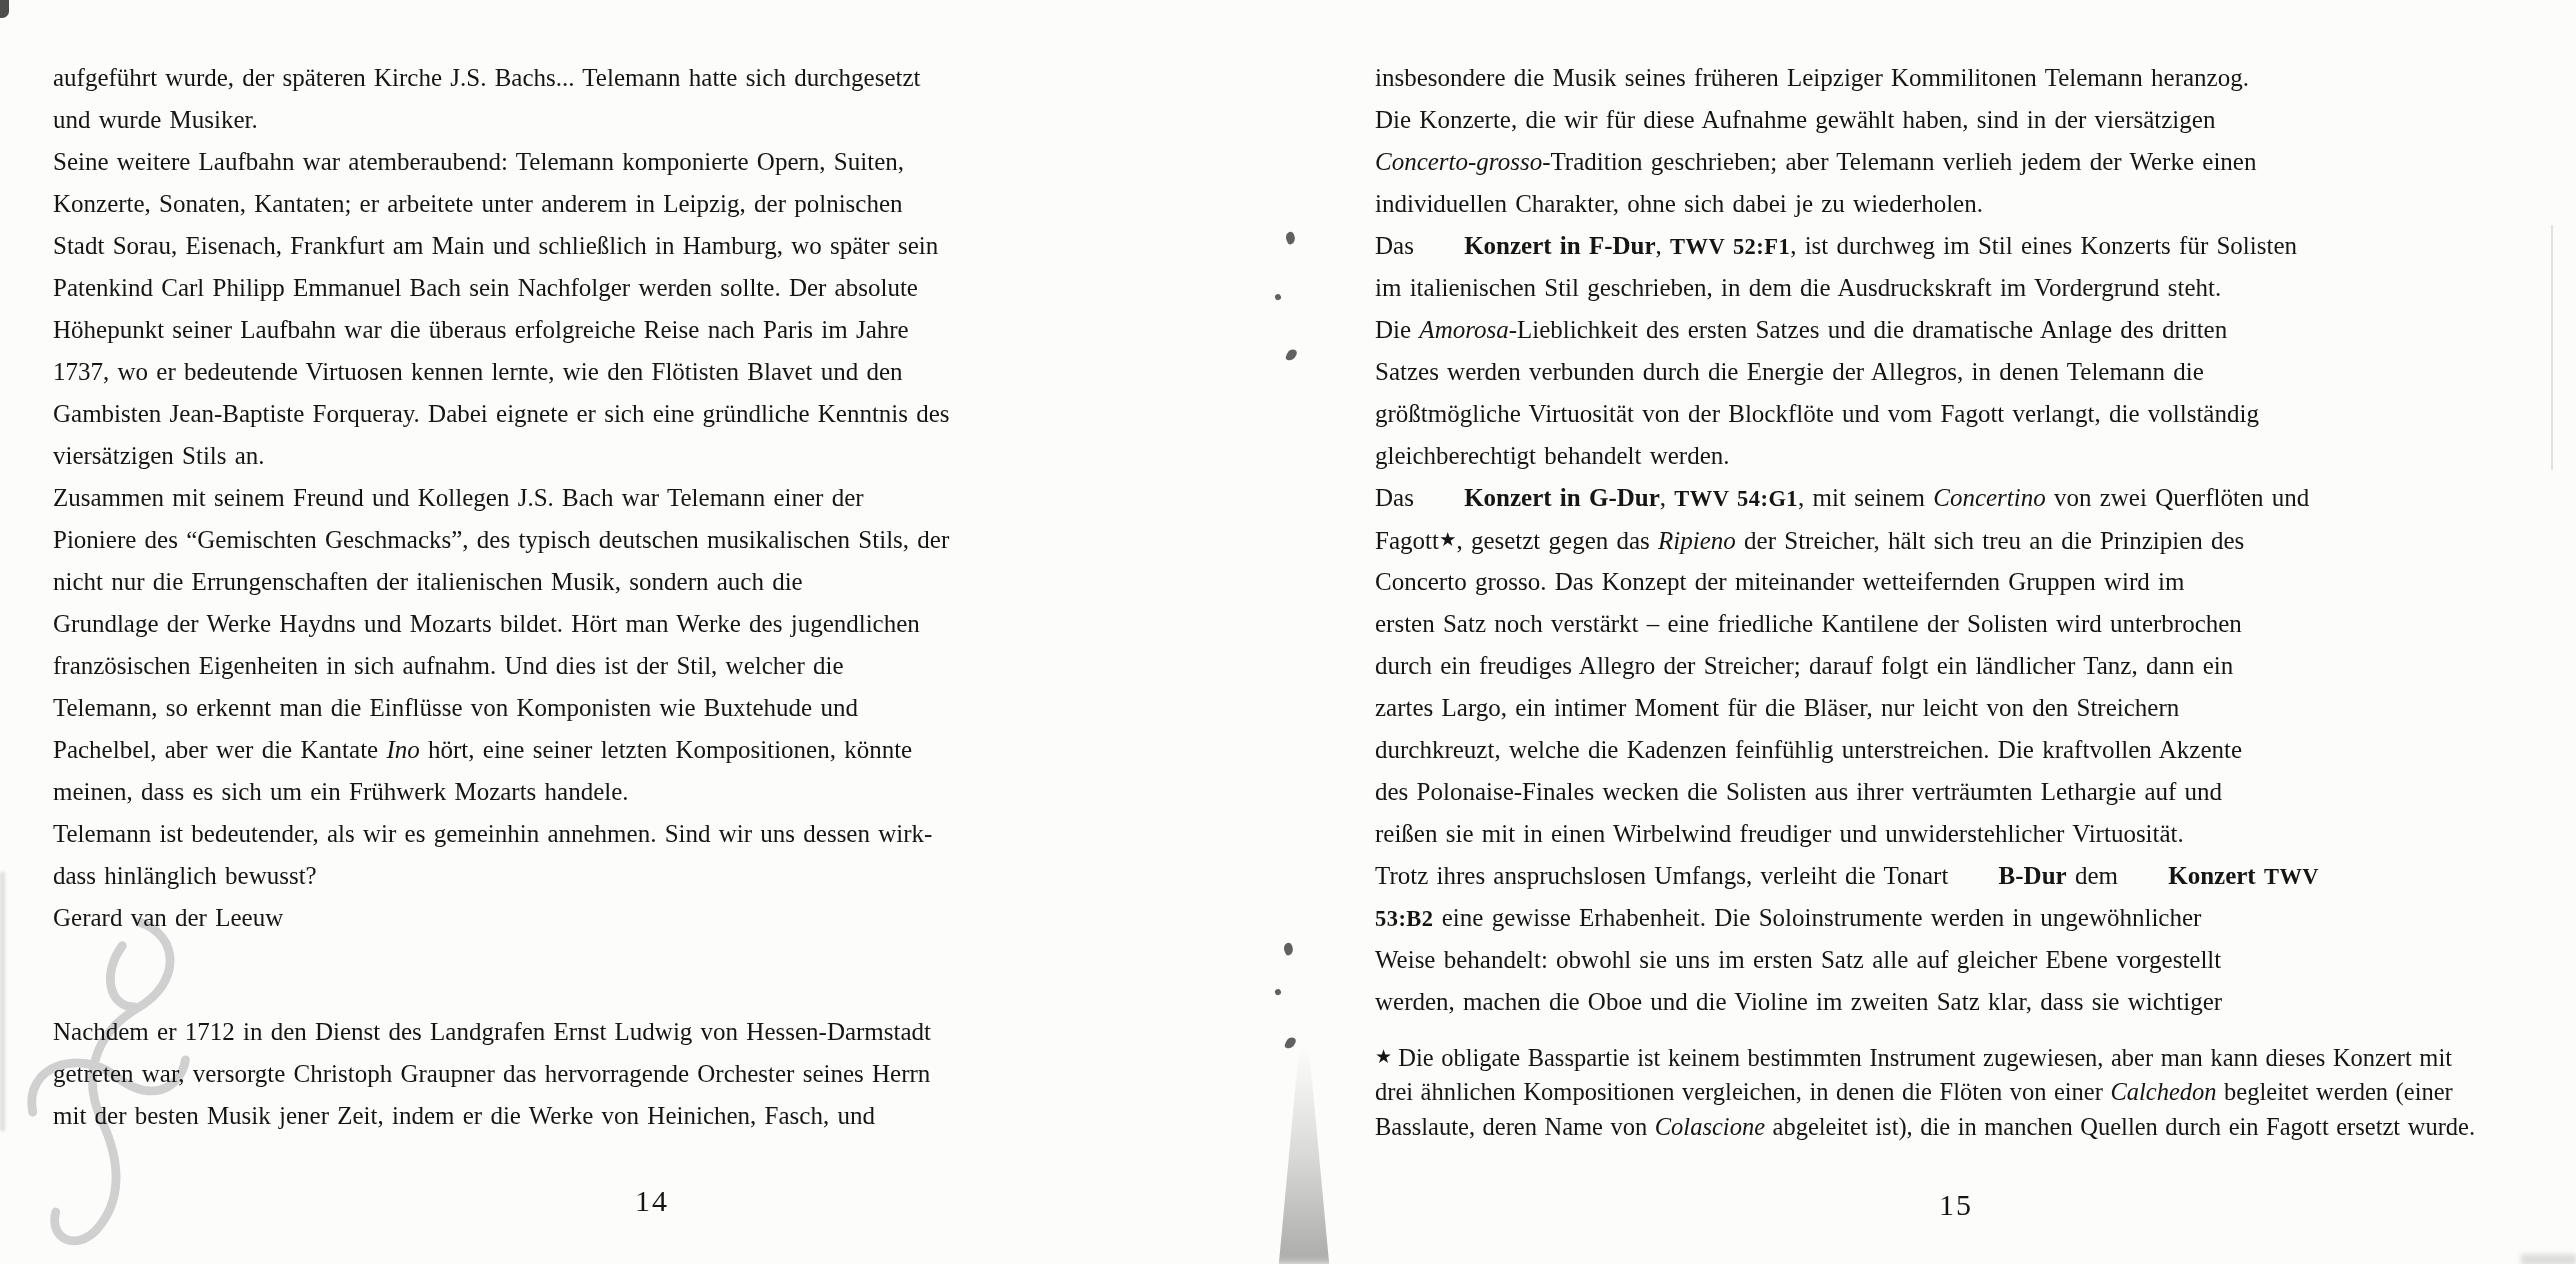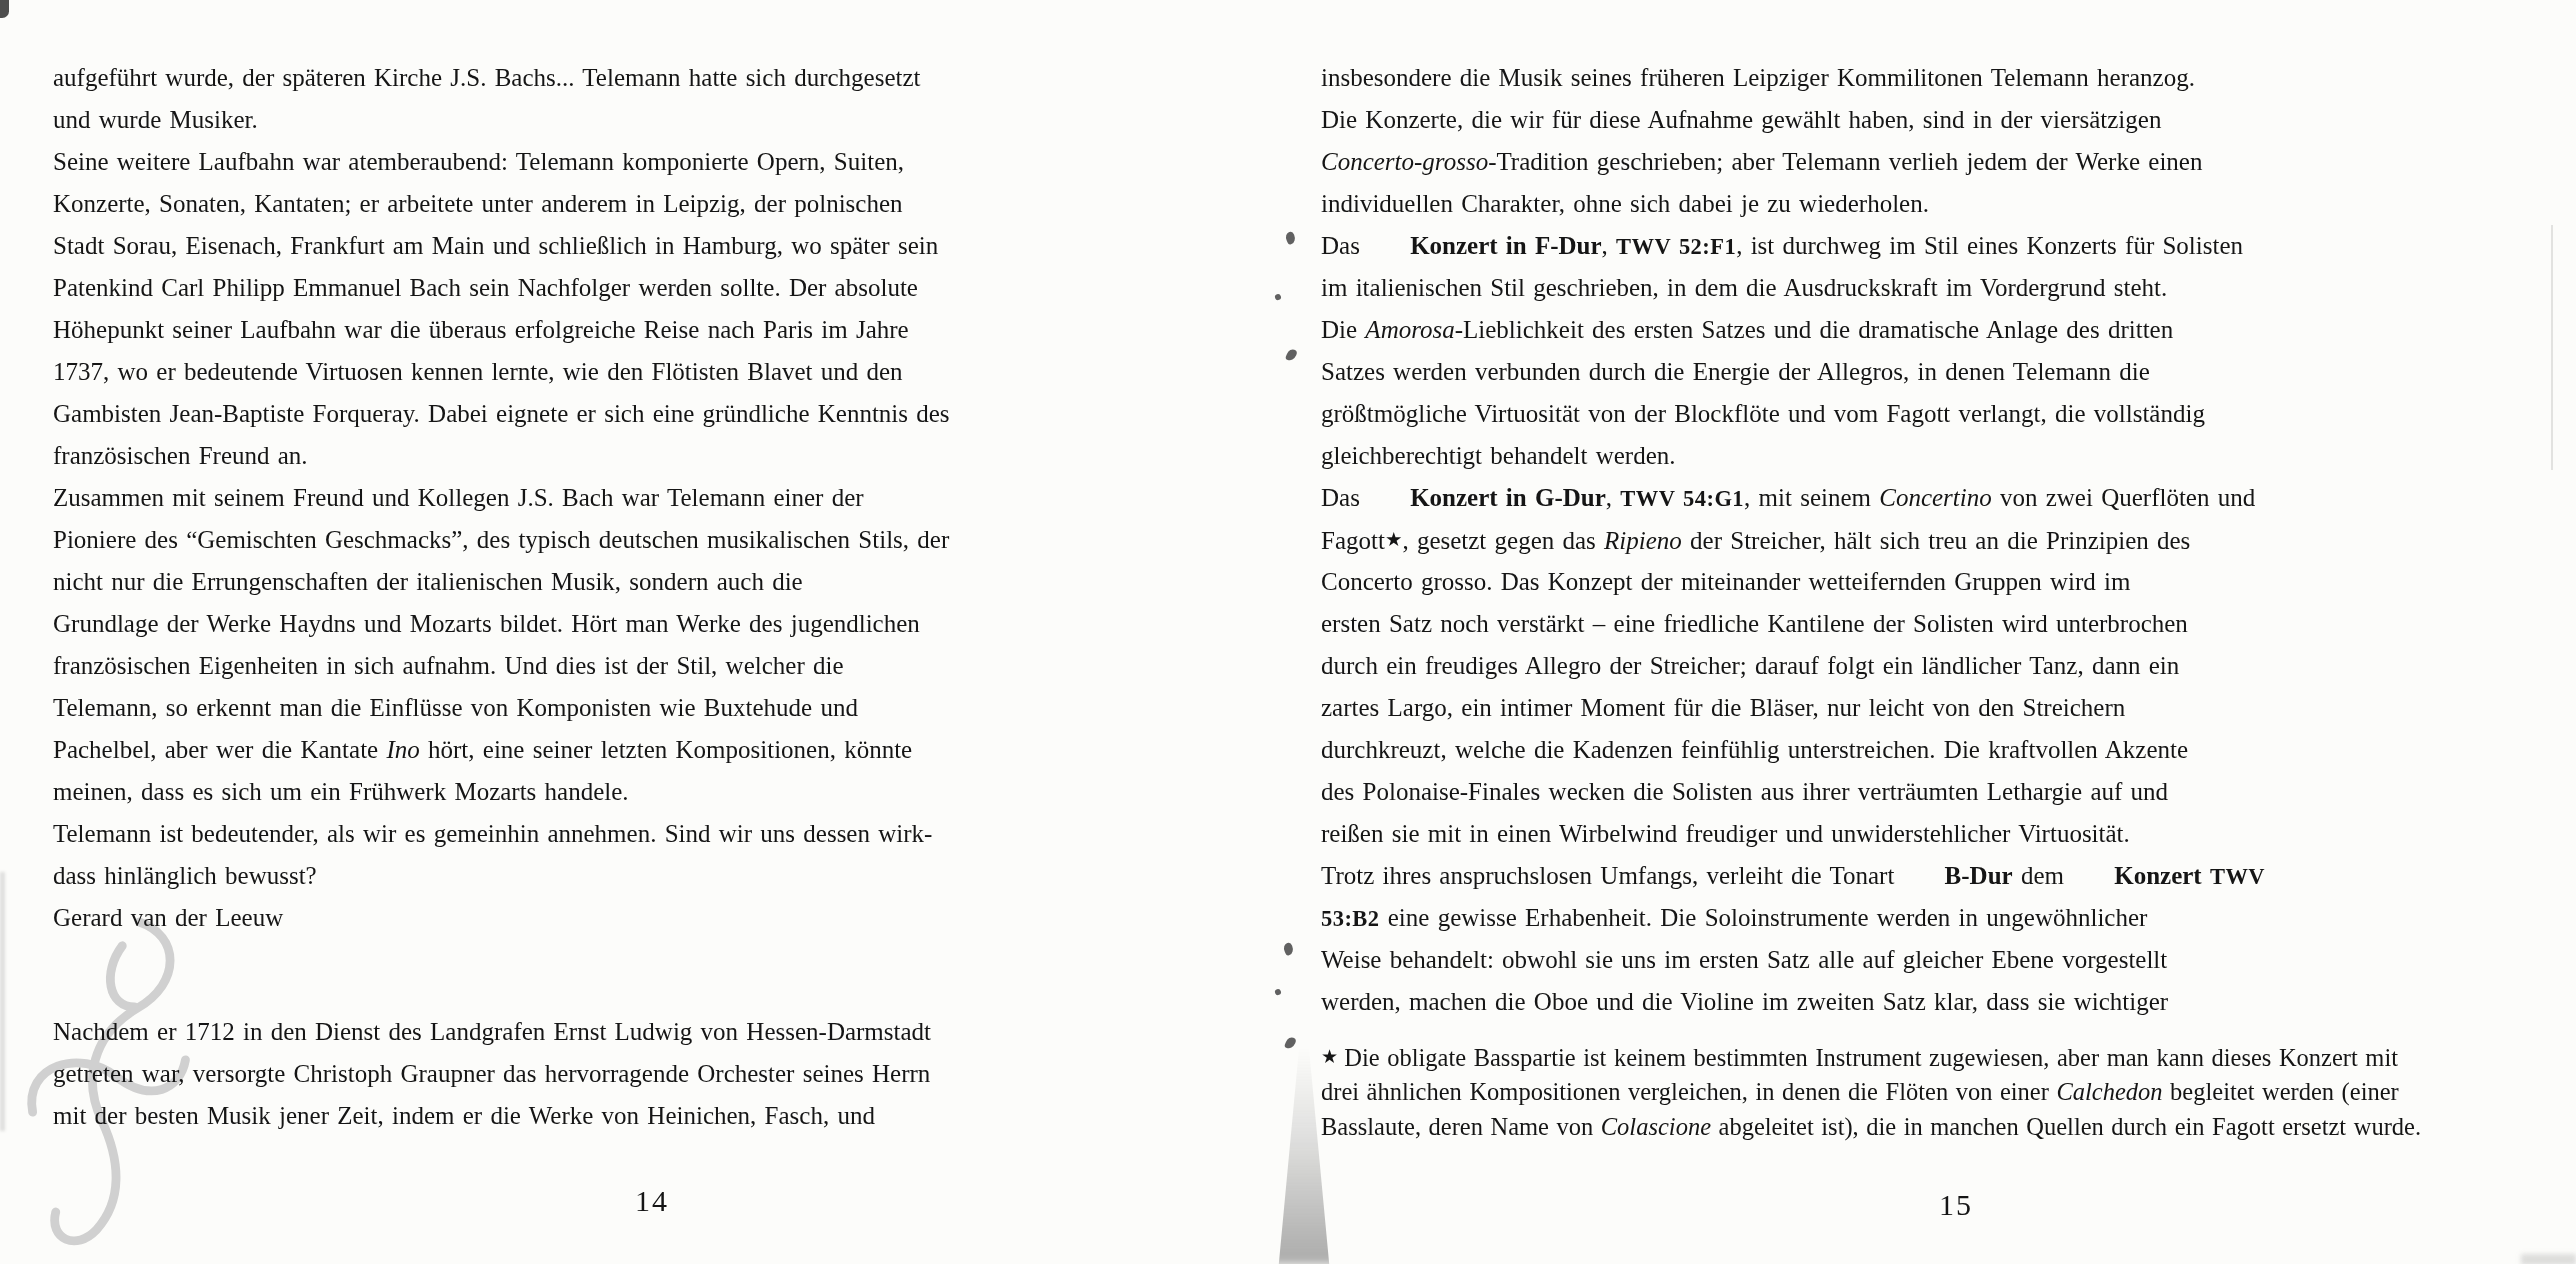--- a/index.html
+++ b/index.html
@@ -4,21 +4,21 @@
 <style>
   html,body{margin:0;padding:0;}
   body{
     width:2576px;height:1264px;position:relative;overflow:hidden;
     background:var(--paper,#fcfcfa);
     color:var(--ink,#151515);
     font-family:"Liberation Serif","DejaVu Serif",serif;
   }
   .col{position:absolute;top:57px;width:1198px;}
   #left-col{left:53px;}
-  #right-col{left:1321px;font-family:Liberation Serif, serif;}
+  #right-col{left:1375px;font-family:Liberation Serif, serif;}
   .line{height:42px;line-height:42px;font-size:25px;white-space:nowrap;word-spacing:2px;}
   .b{font-weight:bold;margin-left:42px;}
   .i{font-style:italic;}
   .bs{font-weight:bold;font-size:0.9em;letter-spacing:0.02em;}
   .st{font-size:0.78em;vertical-align:0.14em;}
   .sig{text-align:left;}
   .spacer-a{height:72px;}
   .spacer-b{height:16.4px;}
   .footnote .line{height:35px;line-height:35px;font-size:24.5px;word-spacing:1.4px;}
   .pagenum{position:absolute;width:1198px;text-align:center;font-size:30px;letter-spacing:2px;}
@@ -52,21 +52,21 @@
   <div>
       <div class="line"><span>aufgeführt wurde, der späteren Kirche J.S. Bachs... Telemann hatte sich durchgesetzt</span></div>
       <div class="line"><span>und wurde Musiker.</span></div>
       <div class="line"><span>Seine weitere Laufbahn war atemberaubend: Telemann komponierte Opern, Suiten,</span></div>
       <div class="line"><span>Konzerte, Sonaten, Kantaten; er arbeitete unter anderem in Leipzig, der polnischen</span></div>
       <div class="line"><span>Stadt Sorau, Eisenach, Frankfurt am Main und schließlich in Hamburg, wo später sein</span></div>
       <div class="line"><span>Patenkind Carl Philipp Emmanuel Bach sein Nachfolger werden sollte. Der absolute</span></div>
       <div class="line"><span>Höhepunkt seiner Laufbahn war die überaus erfolgreiche Reise nach Paris im Jahre</span></div>
       <div class="line"><span>1737, wo er bedeutende Virtuosen kennen lernte, wie den Flötisten Blavet und den</span></div>
       <div class="line"><span>Gambisten Jean-Baptiste Forqueray. Dabei eignete er sich eine gründliche Kenntnis des</span></div>
-      <div class="line"><span>französischen Freund an.</span></div>
+      <div class="line"><span>viersätzigen Stils an.</span></div>
       <div class="line"><span>Zusammen mit seinem Freund und Kollegen J.S. Bach war Telemann einer der</span></div>
       <div class="line"><span>Pioniere des “Gemischten Geschmacks”, des typisch deutschen musikalischen Stils, der</span></div>
       <div class="line"><span>nicht nur die Errungenschaften der italienischen Musik, sondern auch die</span></div>
       <div class="line"><span>Grundlage der Werke Haydns und Mozarts bildet. Hört man Werke des jugendlichen</span></div>
       <div class="line"><span>französischen Eigenheiten in sich aufnahm. Und dies ist der Stil, welcher die</span></div>
       <div class="line"><span>Telemann, so erkennt man die Einflüsse von Komponisten wie Buxtehude und</span></div>
       <div class="line"><span>Pachelbel, aber wer die Kantate </span><span class="i">Ino</span><span> hört, eine seiner letzten Kompositionen, könnte</span></div>
       <div class="line"><span>meinen, dass es sich um ein Frühwerk Mozarts handele.</span></div>
       <div class="line"><span>Telemann ist bedeutender, als wir es gemeinhin annehmen. Sind wir uns dessen wirk-</span></div>
       <div class="line"><span>dass hinlänglich bewusst?</span></div>

